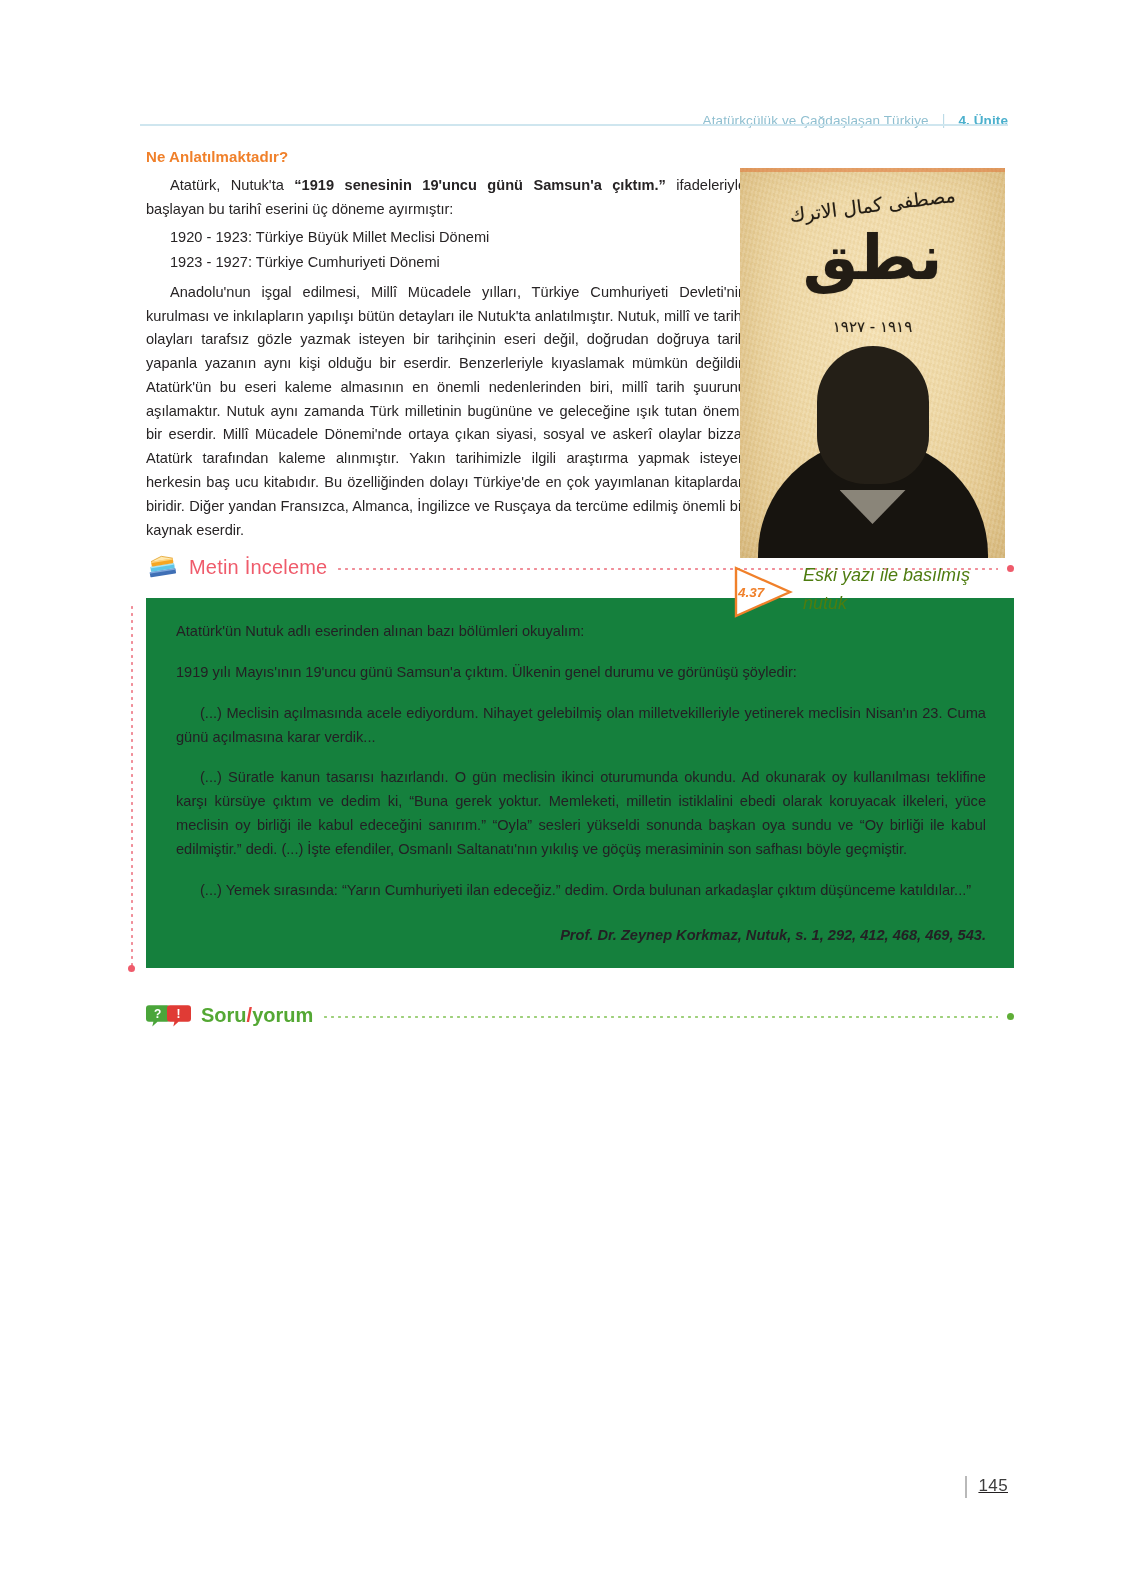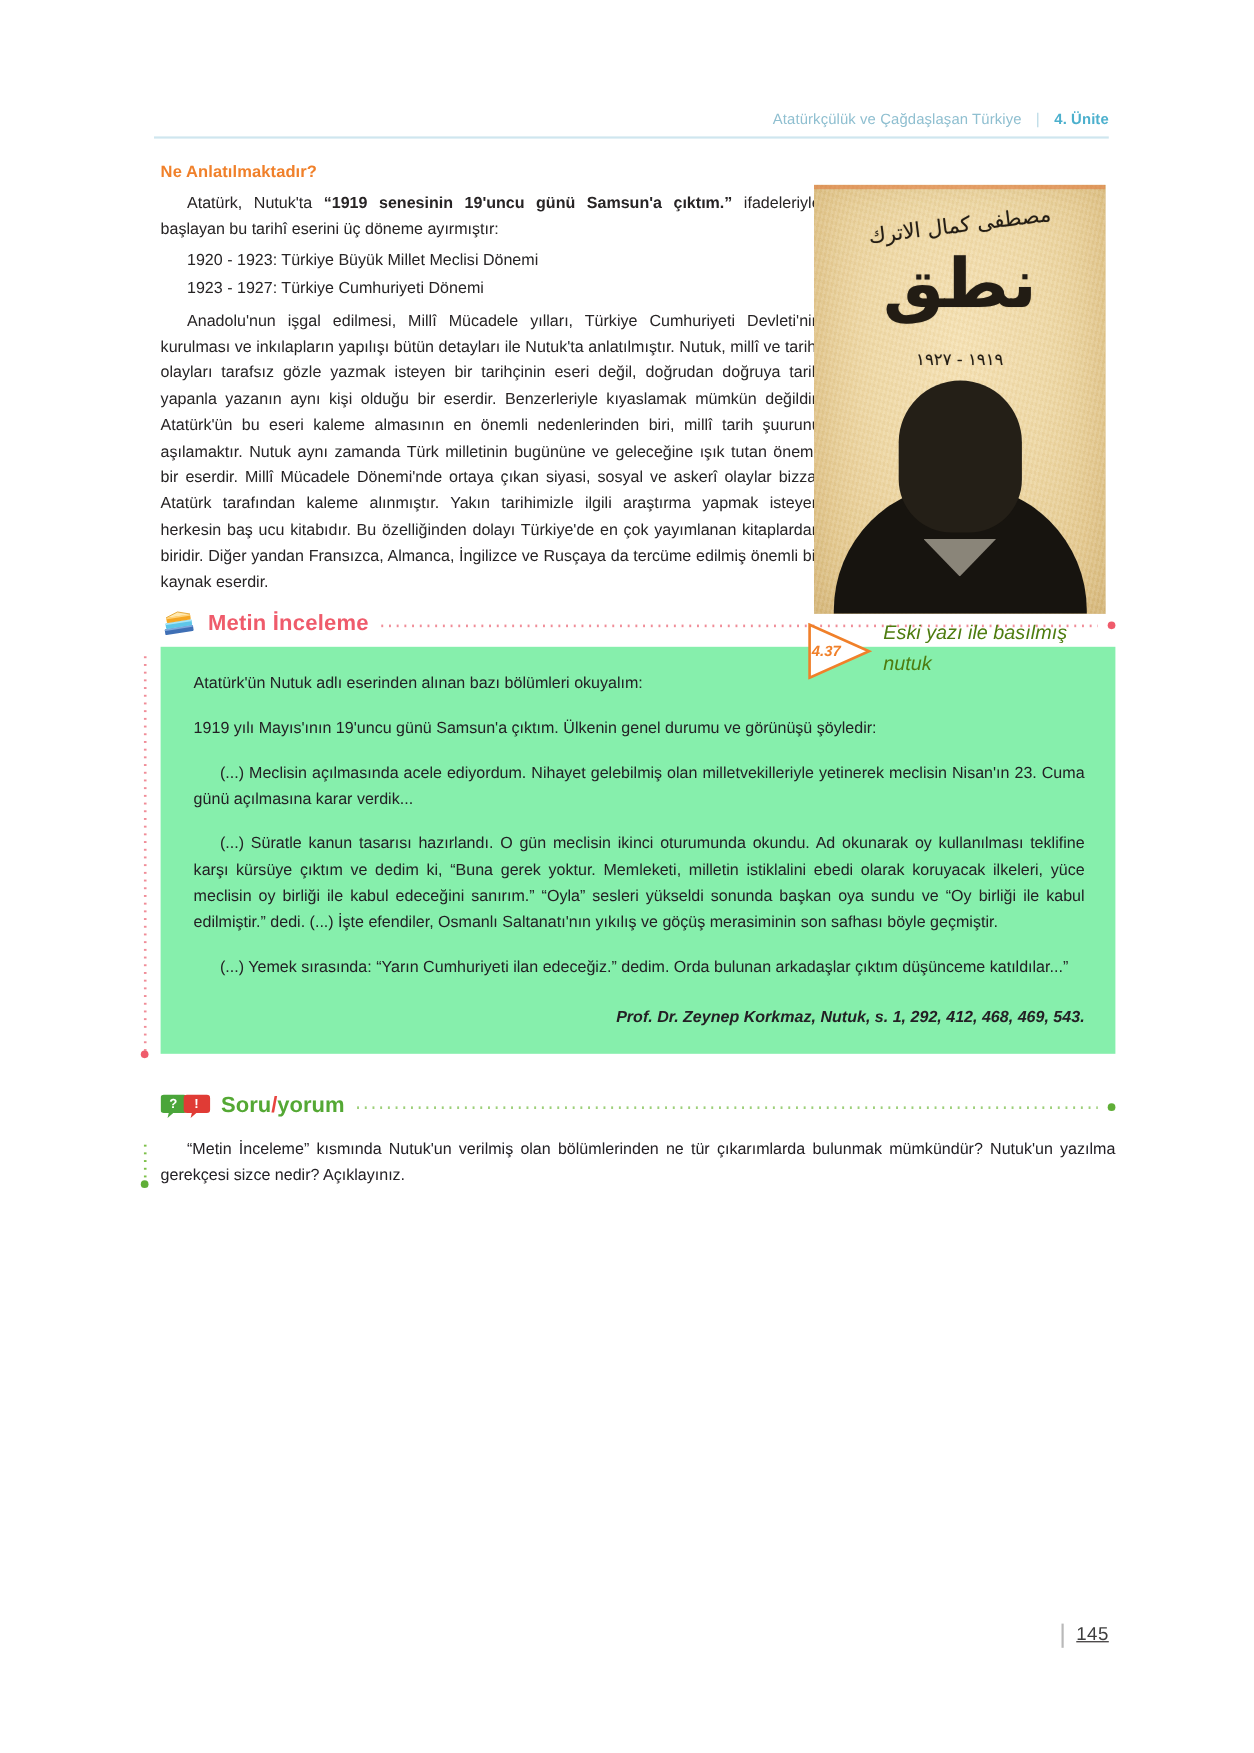--- a/index.html
+++ b/index.html
@@ -25,20 +25,21 @@
     height: 28px;
   }
   .header-inner {
     display: flex;
     justify-content: flex-end;
     align-items: baseline;
     gap: 12px;
     font-size: 13.5px;
     color: #8fbfd0;
     letter-spacing: .1px;
+    margin-top: 12px;
   }
   .header-rule {
     position: absolute;
     left: 0;
     right: 0;
     top: 24px;
     height: 2px;
     background: #cfe6ef;
   }
   .header-sep {
@@ -236,21 +237,21 @@
   .band {
     position: relative;
     display: flex;
     align-items: center;
     gap: 9px;
     height: 30px;
     margin-top: 10px;
   }
   .band .band-label {
     font-size: 20px;
-    font-weight: bold;
+    font-weight: normal;
     letter-spacing: .2px;
     white-space: nowrap;
   }
   .band.metin .band-label { color: #ef5b6b; }
   .band .dots {
     flex: 1;
     height: 4px;
     margin-top: 4px;
     background-image: radial-gradient(circle, currentColor 1.1px, transparent 1.3px);
     background-size: 7px 4px;
@@ -268,23 +269,23 @@
   
   .books-icon {
     width: 34px;
     height: 26px;
     flex: none;
     position: relative;
   }
 
   
   .quote-box {
-    background: #86efac;
+    background: #15803d;
     padding: 22px 28px 20px 30px;
-    margin-top: 6px;
+    margin-top: 16px;
   }
   .quote-box p {
     margin: 0 0 17px 0;
     font-size: 14.6px;
     line-height: 1.63;
     text-align: justify;
     text-indent: 24px;
     color: #232024;
   }
   .quote-box p.flush { text-indent: 0; }
@@ -438,25 +439,20 @@
           <path d="M3 3.2 h18 a3 3 0 0 1 3 3 v10.6 a3 3 0 0 1 -3 3 h-9.5 l-5.2 4.6 1.1 -4.6 H3 a3 3 0 0 1 -3 -3 V6.2 a3 3 0 0 1 3 -3 z" fill="#e03b35"></path>
           <text x="11.6" y="15.6" font-family="Liberation Sans, sans-serif" font-size="12" font-weight="bold" fill="#ffffff" text-anchor="middle">!</text>
         </g>
       </svg>
     </span>
     <span class="soru-label"><span class="s1">Soru</span><span class="slash">/</span><span class="s2">yorum</span></span>
     <span class="dots"></span>
     <span class="end-dot"></span>
   </div>
 
-  <div style="position:relative;">
-    <span class="spine green" style="top:4px; bottom:8px;"></span>
-    <span class="spine-end green" style="bottom:2px;"></span>
-    <p class="soru-text">“Metin İnceleme” kısmında Nutuk'un verilmiş olan bölümlerinden ne tür çıkarımlarda bulunmak mümkündür? Nutuk'un yazılma gerekçesi sizce nedir? Açıklayınız.</p>
-  </div>
 
 </div>
 
 <div class="figure">
   <div class="book-cover">
     <div class="cover-topline"></div>
     <div class="cover-script author">مصطفى كمال اﻻترك</div>
     <div class="cover-script title">نطق</div>
     <div class="cover-script dates">١٩١٩ - ١٩٢٧</div>
     <div class="portrait">

